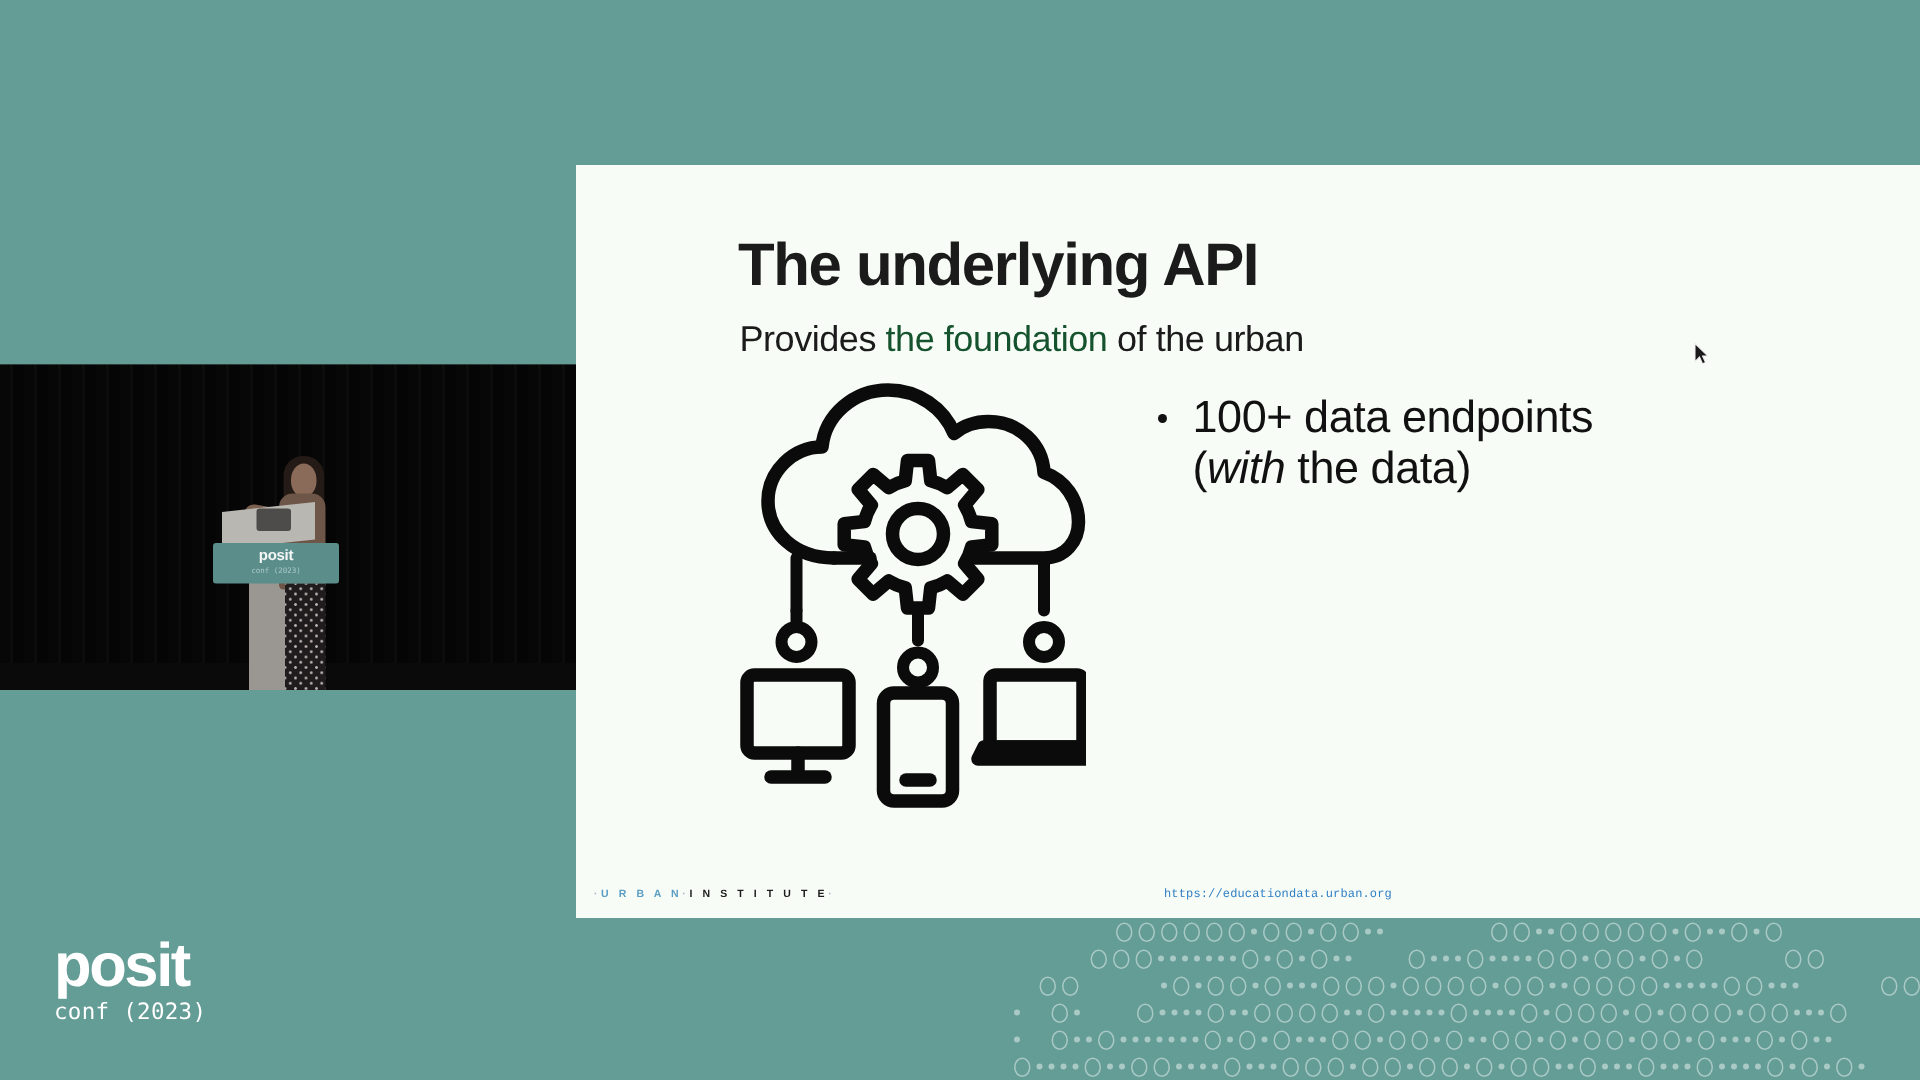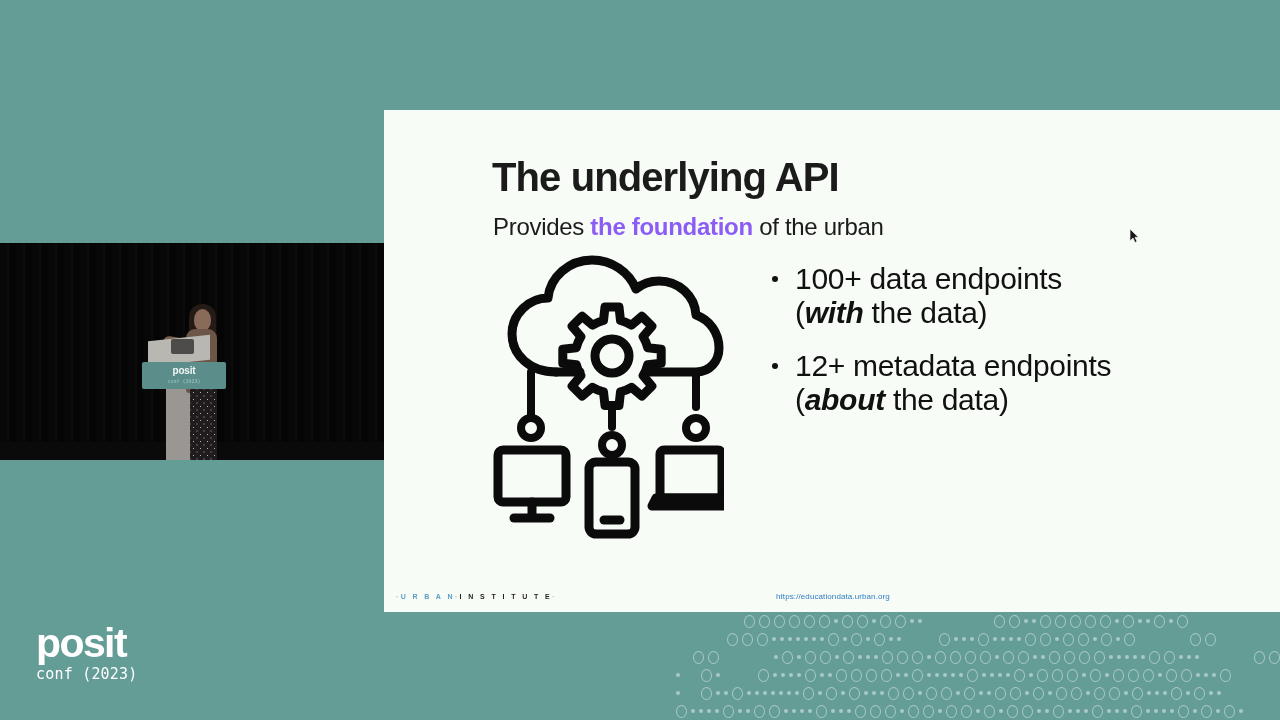--- a/index.html
+++ b/index.html
@@ -151,22 +151,22 @@
   #slide-subtitle {
     position: absolute;
     left: 109px;
     top: 103px;
     font-size: 24px;
     color: #1b1b1b;
     letter-spacing: -0.3px;
     white-space: nowrap;
   }
   #slide-subtitle .accent {
-    color: #8b5cf6;
-    font-weight: 700;
+    color: #14532d;
+    font-weight: 400;
   }
 
   
   #bullet-list {
     position: absolute;
     left: 384px;
     top: 152px;
     width: 370px;
     margin: 0;
     padding: 0;
@@ -188,21 +188,21 @@
     top: 14px;
     width: 6px;
     height: 6px;
     background: #111;
     border-radius: 50%;
   }
   #bullet-list li .sub {
     display: block;
   }
   #bullet-list li .emph {
-    font-weight: 700;
+    font-weight: 400;
     font-style: italic;
   }
 
   
   #cloud-illustration {
     position: absolute;
     left: 100px;
     top: 140px;
     width: 240px;
     height: 290px;
@@ -222,20 +222,21 @@
   #urban-logo .word-urban { color: #5b9ec4; }
   #urban-logo .word-institute { color: #1d1d1d; }
   #slide-url {
     position: absolute;
     left: 392px;
     bottom: 11px;
     font-size: 8px;
     color: #2f7fc4;
     letter-spacing: 0.1px;
     white-space: nowrap;
+    font-family: Liberation Mono, monospace;
   }
 
   
   #posit-brand {
     position: absolute;
     left: 36px;
     top: 622px;
     user-select: none;
   }
   #posit-wordmark {
@@ -390,24 +391,20 @@
           <path d="M168 256 L 172 248 L 242 248 L 246 256 Z"></path>
         </g>
       </svg>
     </div>
 
     <ul id="bullet-list">
       <li>
         <span>100+ data endpoints</span>
         <span class="sub"><span>(</span><span class="emph">with</span><span> the data)</span></span>
       </li>
-      <li>
-        <span>12+ metadata endpoints</span>
-        <span class="sub"><span>(</span><span class="emph">about</span><span> the data)</span></span>
-      </li>
     </ul>
 
     <div id="urban-logo"><span class="dotmark">·</span><span class="word-urban">U R B A N</span><span class="dotmark">·</span><span class="word-institute">I N S T I T U T E</span><span class="dotmark">·</span></div>
 
     <div id="slide-url">https://educationdata.urban.org</div>
   </div>
 
   <div id="posit-brand">
     <div id="posit-wordmark">posit</div>
     <div id="posit-conf">conf (2023)</div>

